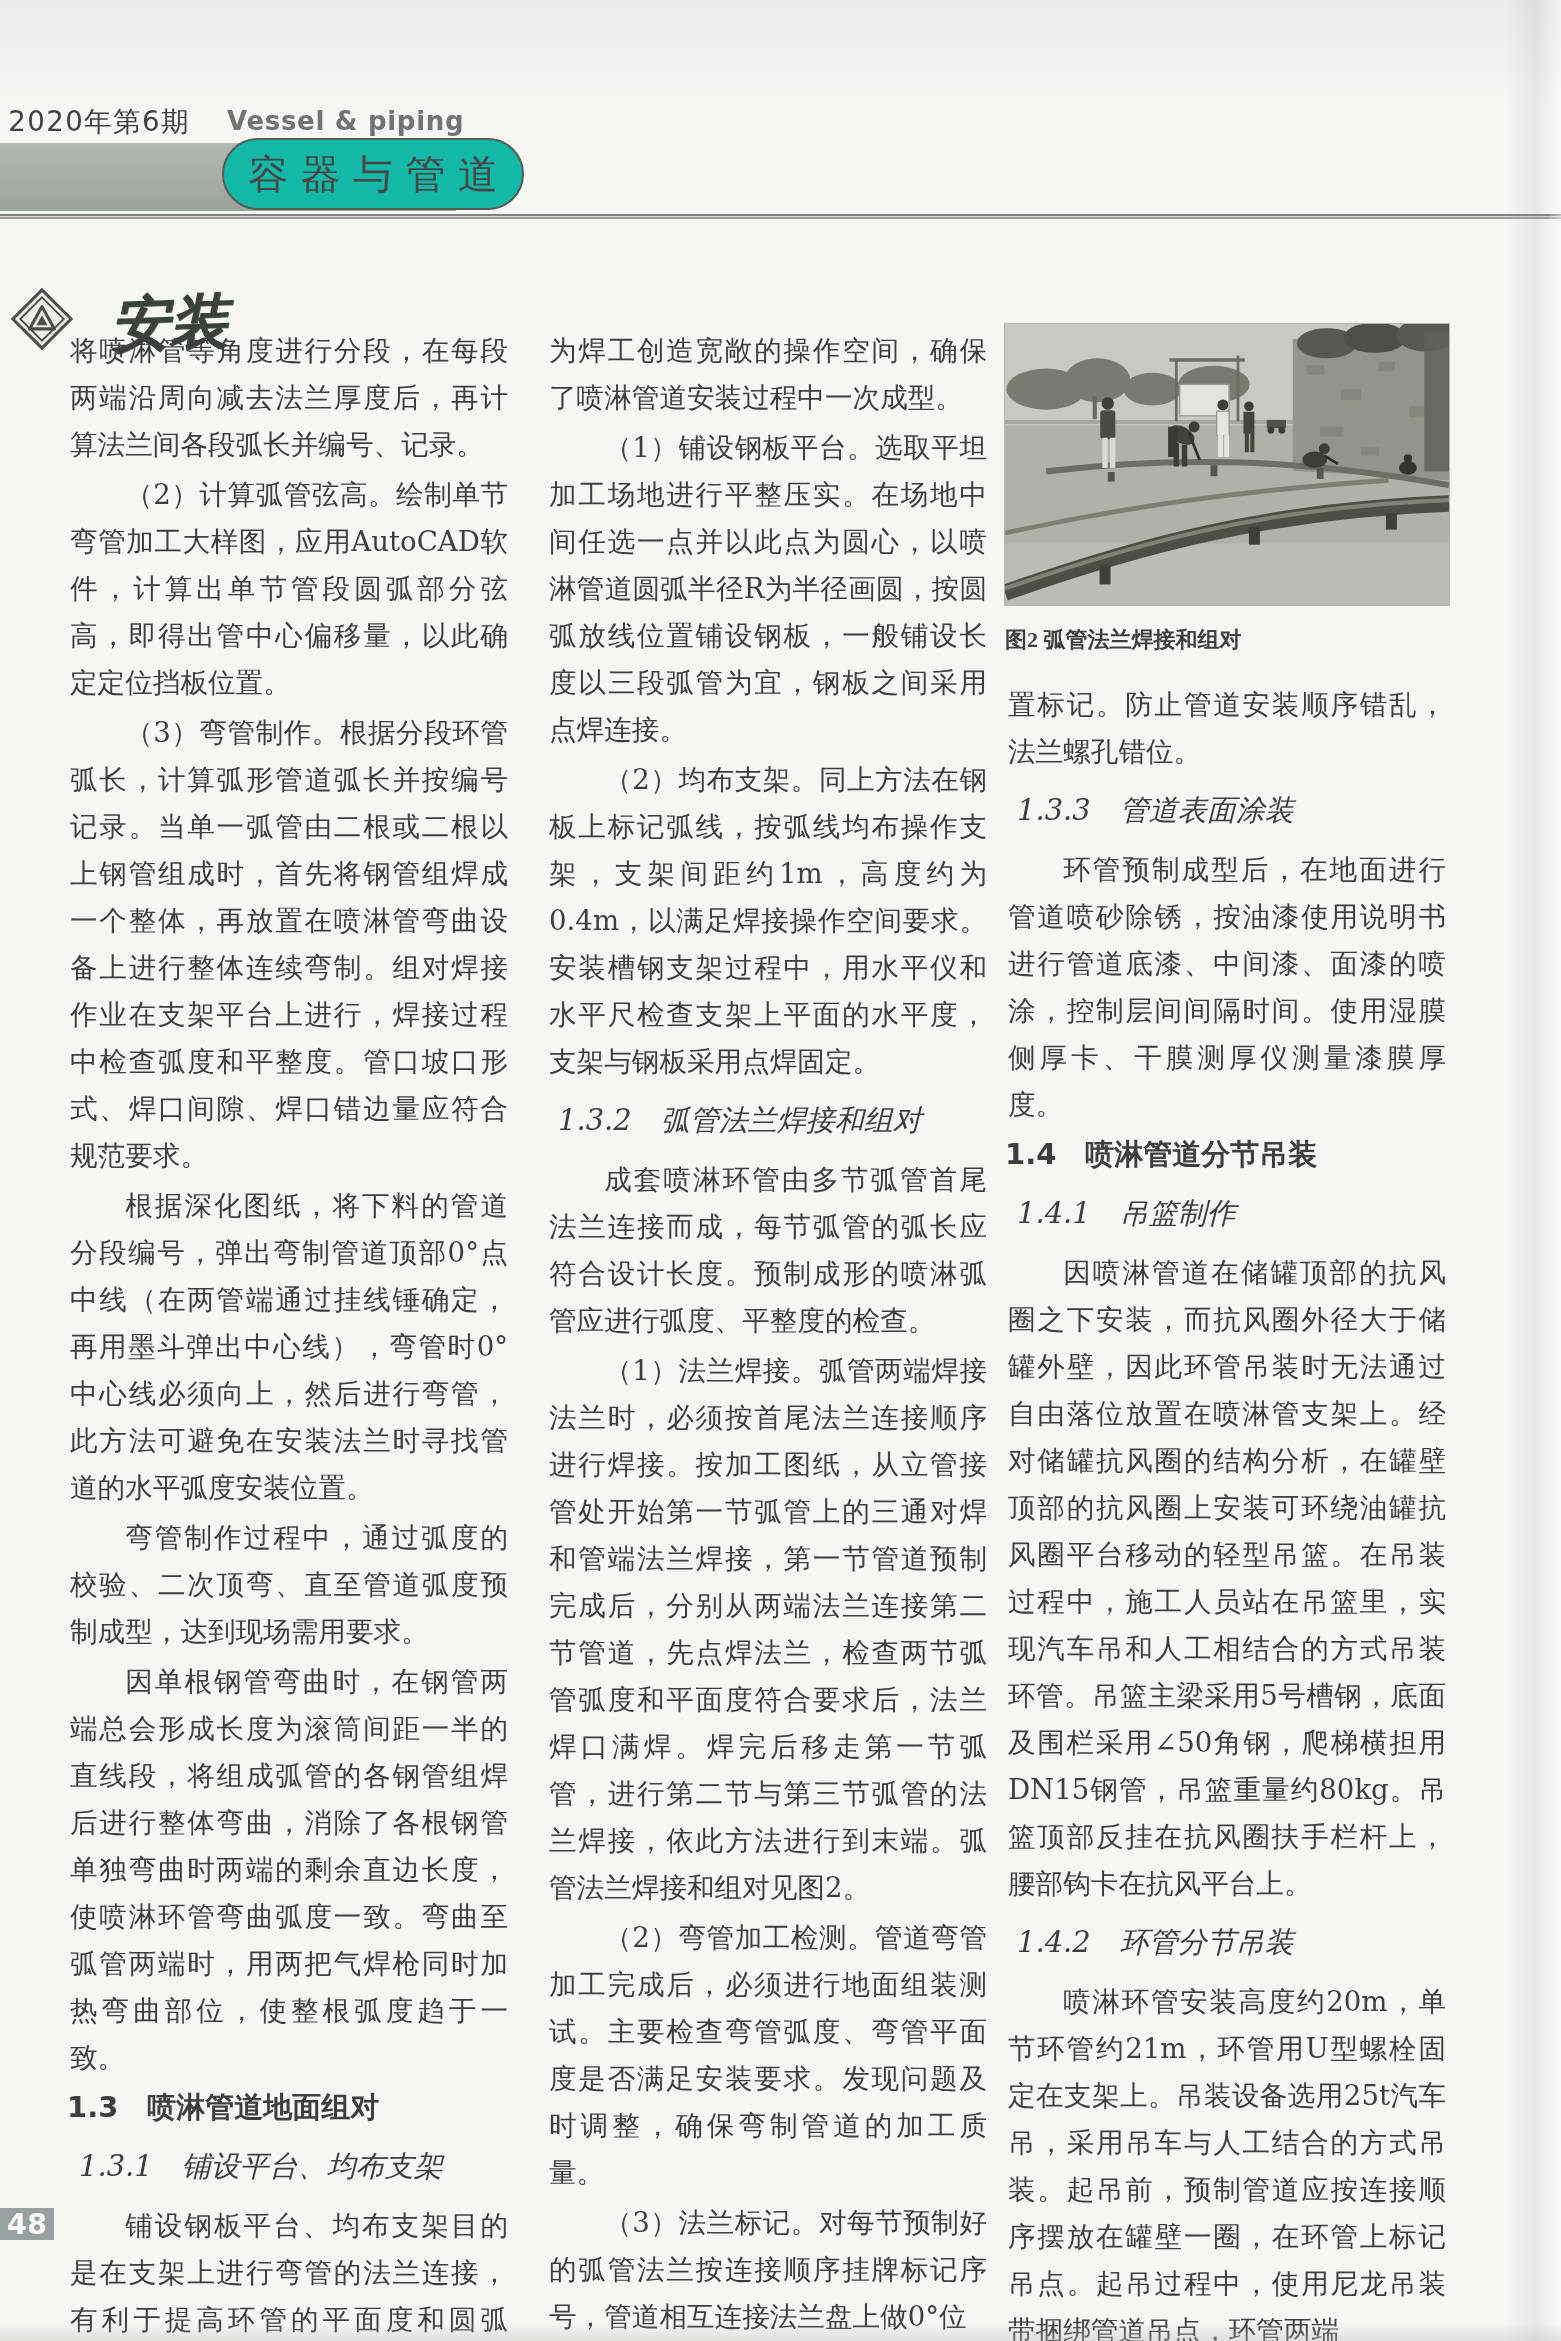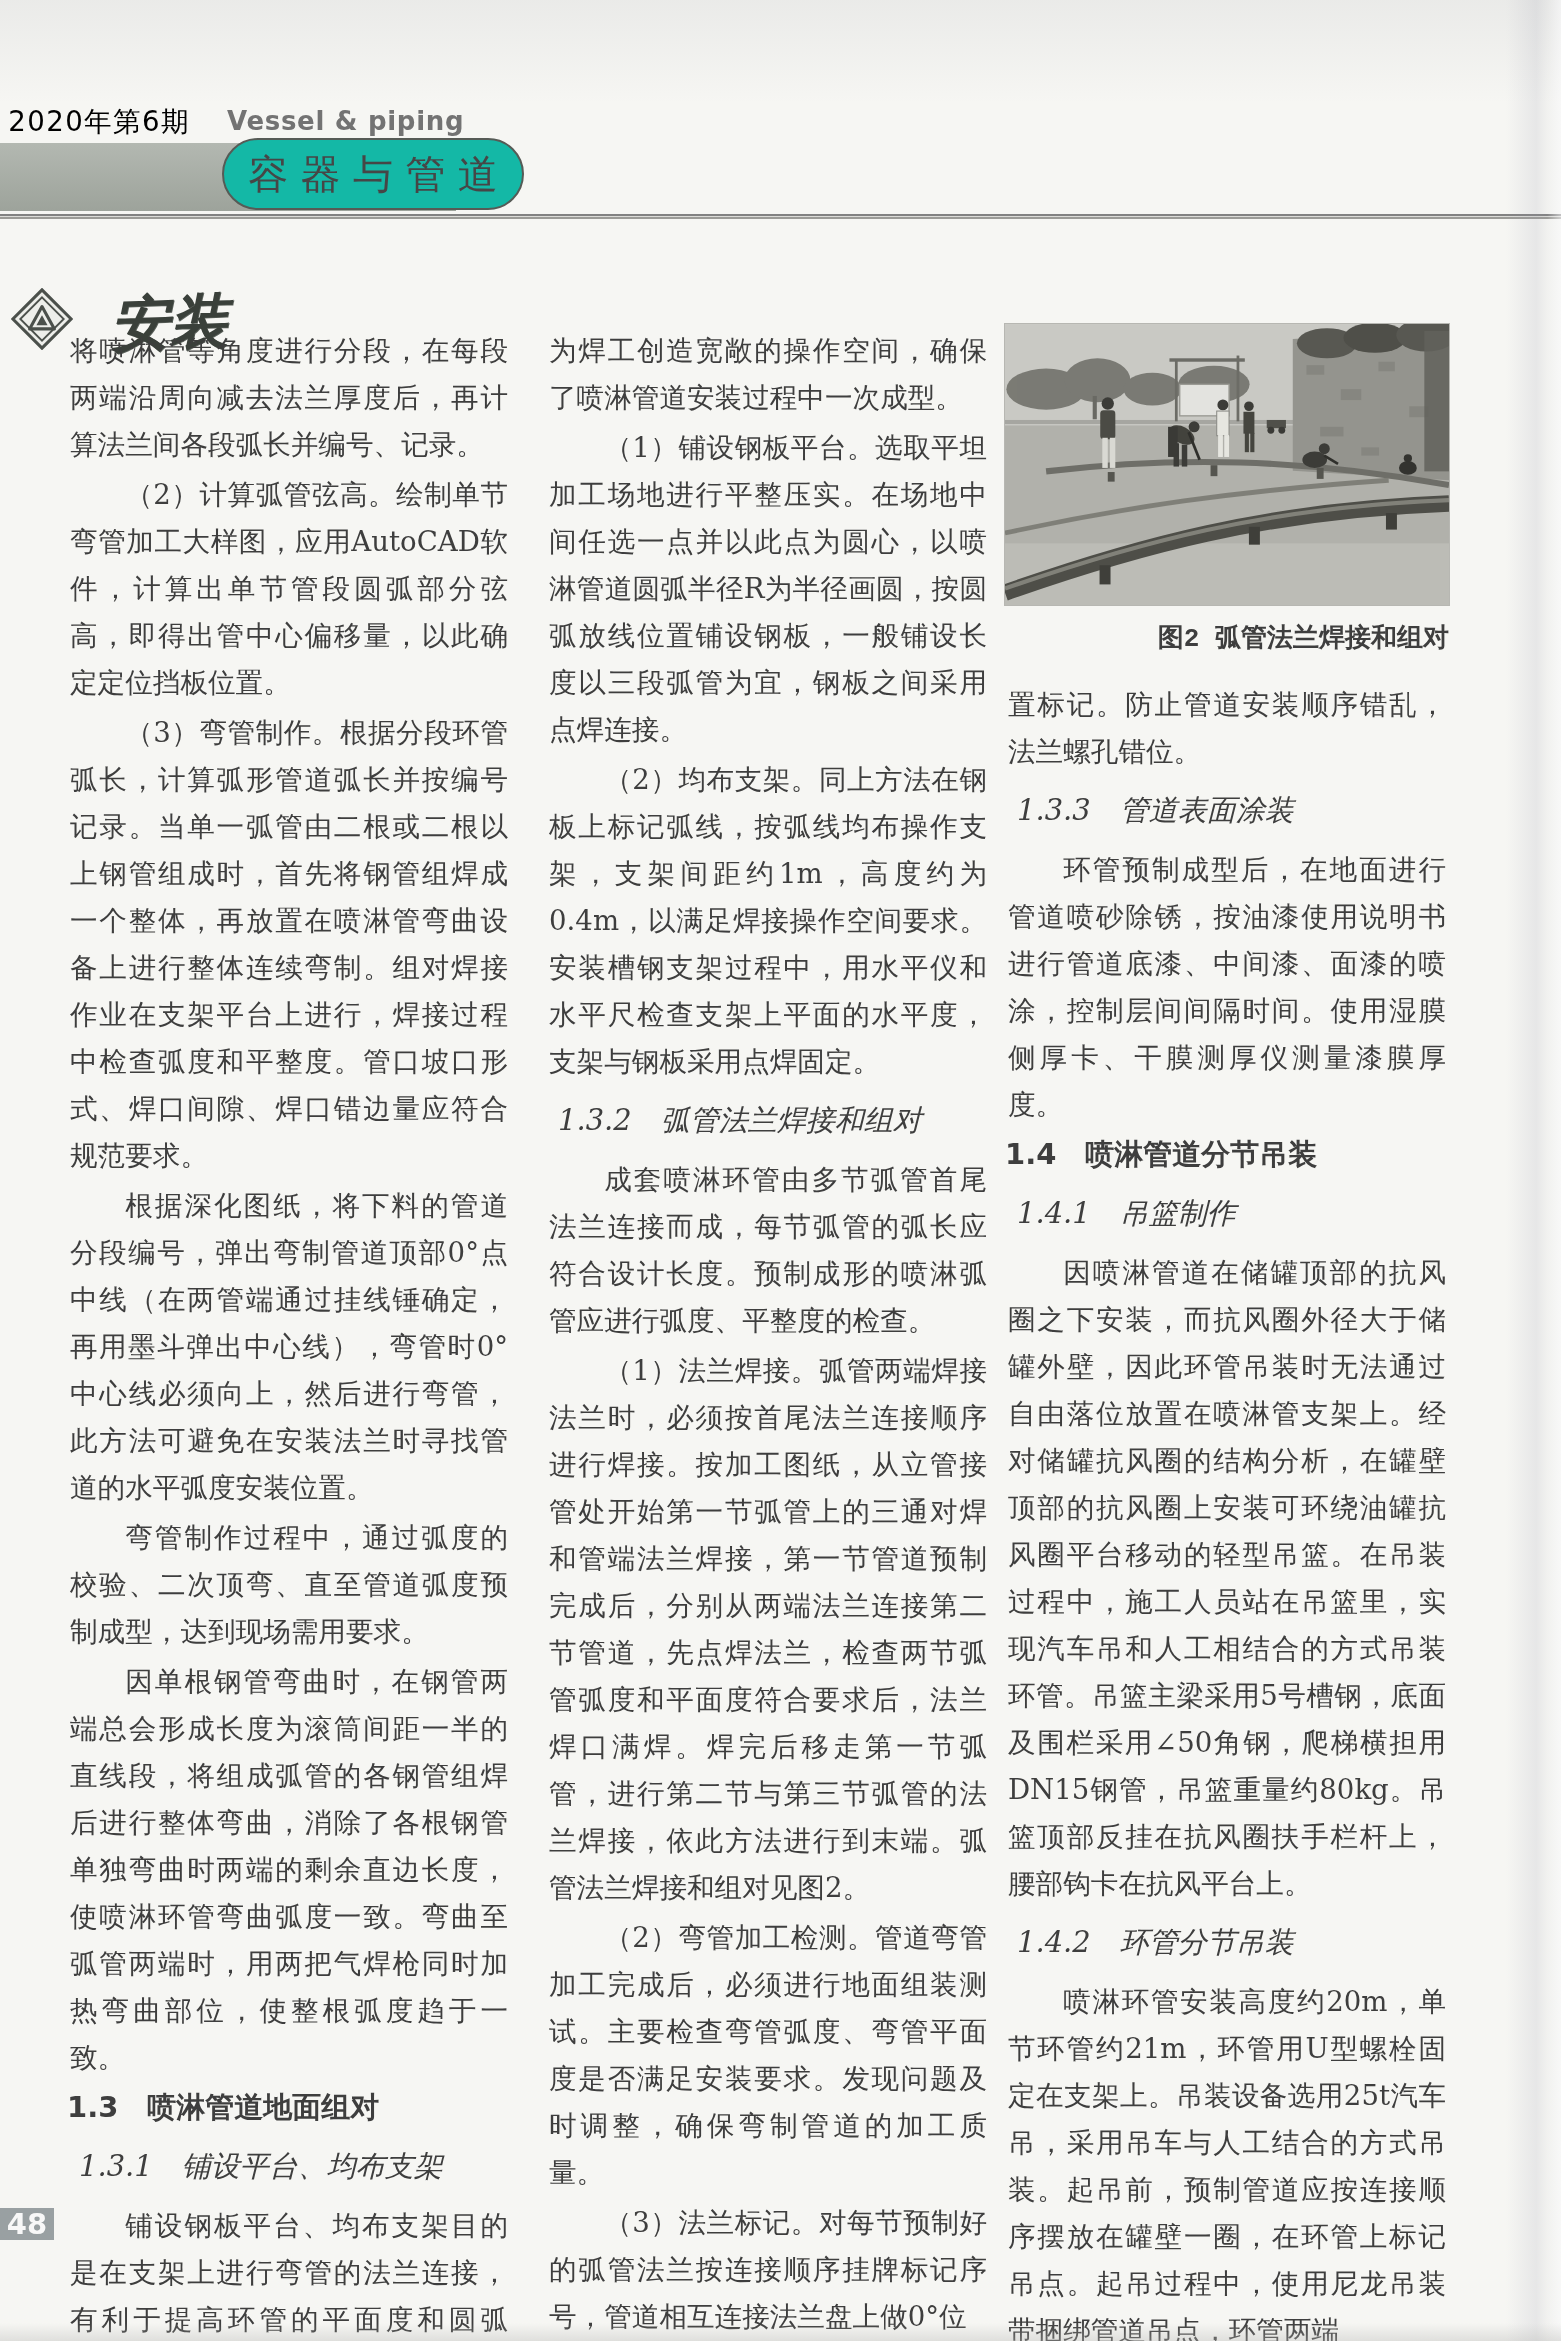--- a/index.html
+++ b/index.html
@@ -8,21 +8,21 @@
     background:#f6f6f3;
     font-family:"DejaVu Serif", serif;
     color:#3e3e3e;
     overflow:hidden;
   }
 
   
   .header-issue {
     position:absolute; left:8.3px; top:103px;
     font-family:"DejaVu Sans", sans-serif;
-    font-size:27.6px; color:#000000; letter-spacing:1.4px;
+    font-size:27.6px; color:#404040; letter-spacing:1.4px;
   }
   .header-en {
     position:absolute; left:227px; top:106px;
     font-family:"DejaVu Sans", sans-serif;
     font-size:26px; font-weight:bold; color:#737373; letter-spacing:0.7px;
   }
   .banner {
     position:absolute; left:0; top:143px; width:456px; height:68px;
     background:linear-gradient(#b3b8b1, #9da39b);
   }
@@ -66,22 +66,22 @@
   }
   .h3 {
     margin:12px; text-indent:0;
     font-style:italic; font-size:29px;
   }
 
   
   figure { margin:0; }
   .photo { display:block; outline:0.7px solid #b7b7b2; }
   .caption {
-    font-family:Liberation Mono, monospace; font-weight:bold;
-    font-size:26px; line-height:33px; text-align:right;
+    font-family:Liberation Serif, serif; font-weight:bold;
+    font-size:22px; line-height:33px; text-align:left;
     margin:18px 0 25px 0;
   }
 
   
   .edge-right {
     position:absolute; top:0; right:0; width:55px; height:2342px;
     background:linear-gradient(to right,
       rgba(150,152,170,0) 0%, rgba(150,152,170,0.16) 55%,
       rgba(150,152,170,0.05) 75%, rgba(250,250,252,0.55) 100%);
     pointer-events:none;

